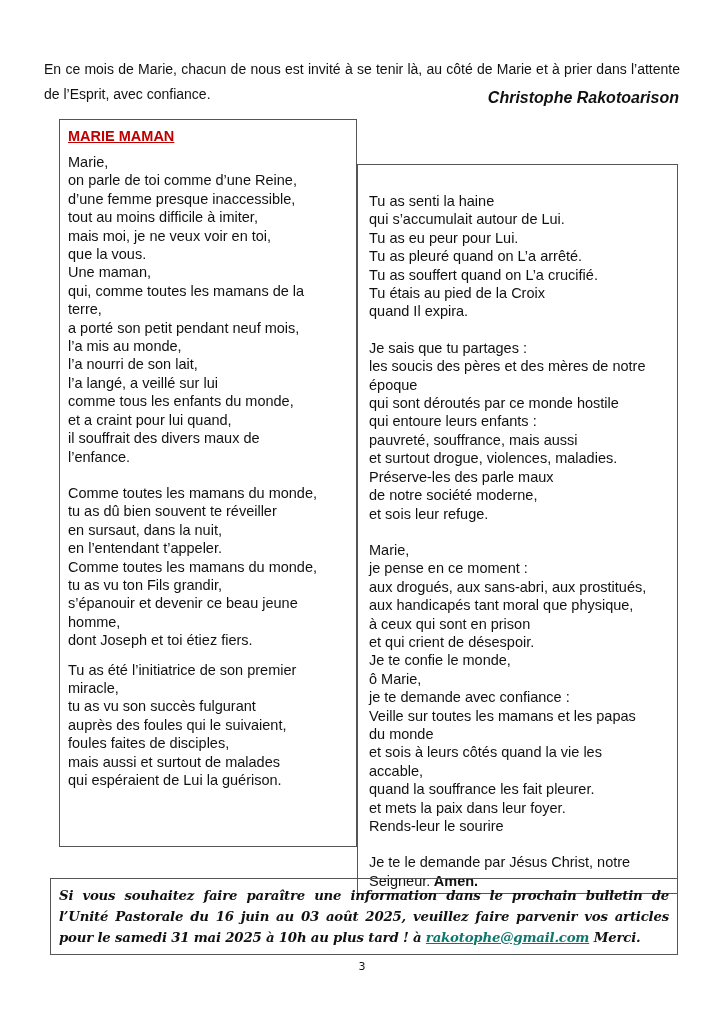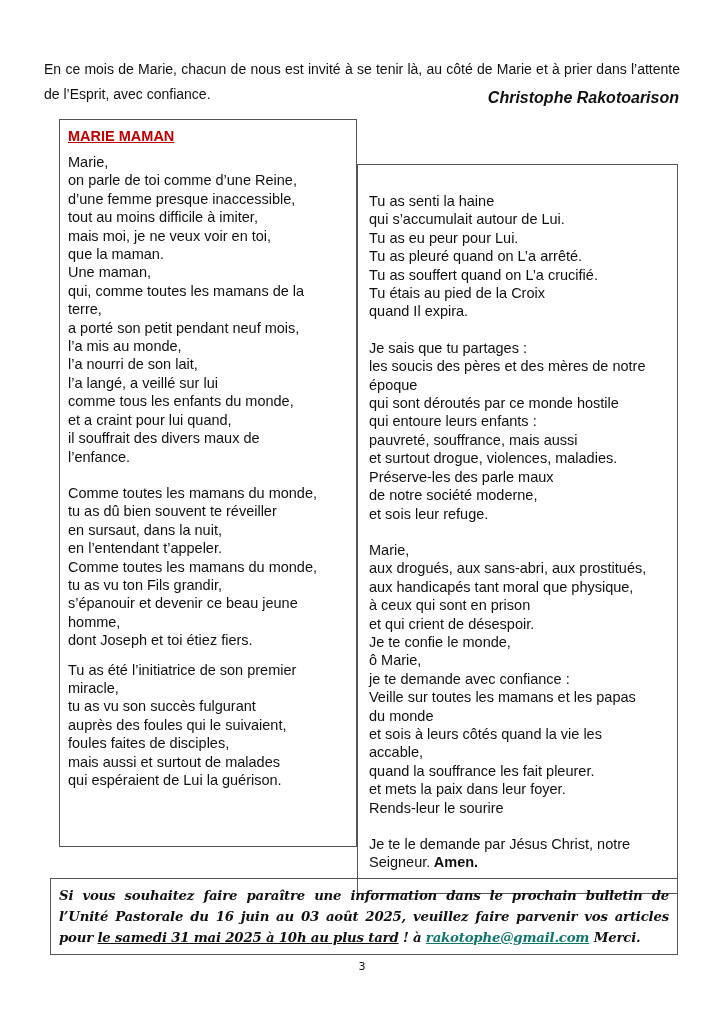--- a/index.html
+++ b/index.html
@@ -19,40 +19,40 @@
                 font-size: 14.5px; line-height: 18px; margin-bottom: 8px; }
   .stanza { font-size: 14.5px; line-height: 18.4px; margin: 0; }
   .stanza .line { display: block; white-space: nowrap; }
   .gap { height: 18px; }
   .gap.small { height: 11px; }
   .amen { font-weight: bold; }
   .notice { position: absolute; left: 50px; top: 878px; width: 628px; height: 77px;
             border: 1.5px solid #555; box-sizing: border-box; padding: 6px 8px 0 8px;
             font-family: "DejaVu Serif", serif; font-style: italic; font-weight: bold;
             font-size: 13.3px; line-height: 21px; text-align: justify; letter-spacing: -0.2px; }
-  .notice .u { text-decoration: underline; }
+  .notice .u { }
   .notice a { color: #0f766e; text-decoration: underline; }
   .page-num { position: absolute; left: 0; width: 724px; top: 960px; text-align: center;
               font-size: 11px; font-family: "DejaVu Sans", sans-serif; }
 </style>
 </head>
 <body>
 
 <p class="intro">En ce mois de Marie, chacun de nous est invité à se tenir là, au côté de Marie et à prier dans l’attente de l’Esprit, avec confiance.</p>
 <div class="signature">Christophe Rakotoarison</div>
 
 <div class="box left">
   <div class="poem-title">MARIE MAMAN</div>
   <div class="stanza">
       <span class="line">Marie,</span>
       <span class="line">on parle de toi comme d’une Reine,</span>
       <span class="line">d’une femme presque inaccessible,</span>
       <span class="line">tout au moins difficile à imiter,</span>
       <span class="line">mais moi, je ne veux voir en toi,</span>
-      <span class="line">que la maman.</span>
+      <span class="line">que la vous.</span>
       <span class="line">Une maman,</span>
       <span class="line">qui, comme toutes les mamans de la</span>
       <span class="line">terre,</span>
       <span class="line">a porté son petit pendant neuf mois,</span>
       <span class="line">l’a mis au monde,</span>
       <span class="line">l’a nourri de son lait,</span>
       <span class="line">l’a langé, a veillé sur lui</span>
       <span class="line">comme tous les enfants du monde,</span>
       <span class="line">et a craint pour lui quand,</span>
       <span class="line">il souffrait des divers maux de</span>
@@ -101,20 +101,21 @@
       <span class="line">qui entoure leurs enfants :</span>
       <span class="line">pauvreté, souffrance, mais aussi</span>
       <span class="line">et surtout drogue, violences, maladies.</span>
       <span class="line">Préserve-les des parle maux</span>
       <span class="line">de notre société moderne,</span>
       <span class="line">et sois leur refuge.</span>
     </div>
   <div class="gap"></div>
   <div class="stanza">
       <span class="line">Marie,</span>
+      <span class="line">je pense en ce moment :</span>
       <span class="line">aux drogués, aux sans-abri, aux prostitués,</span>
       <span class="line">aux handicapés tant moral que physique,</span>
       <span class="line">à ceux qui sont en prison</span>
       <span class="line">et qui crient de désespoir.</span>
       <span class="line">Je te confie le monde,</span>
       <span class="line">ô Marie,</span>
       <span class="line">je te demande avec confiance :</span>
       <span class="line">Veille sur toutes les mamans et les papas</span>
       <span class="line">du monde</span>
       <span class="line">et sois à leurs côtés quand la vie les</span>

